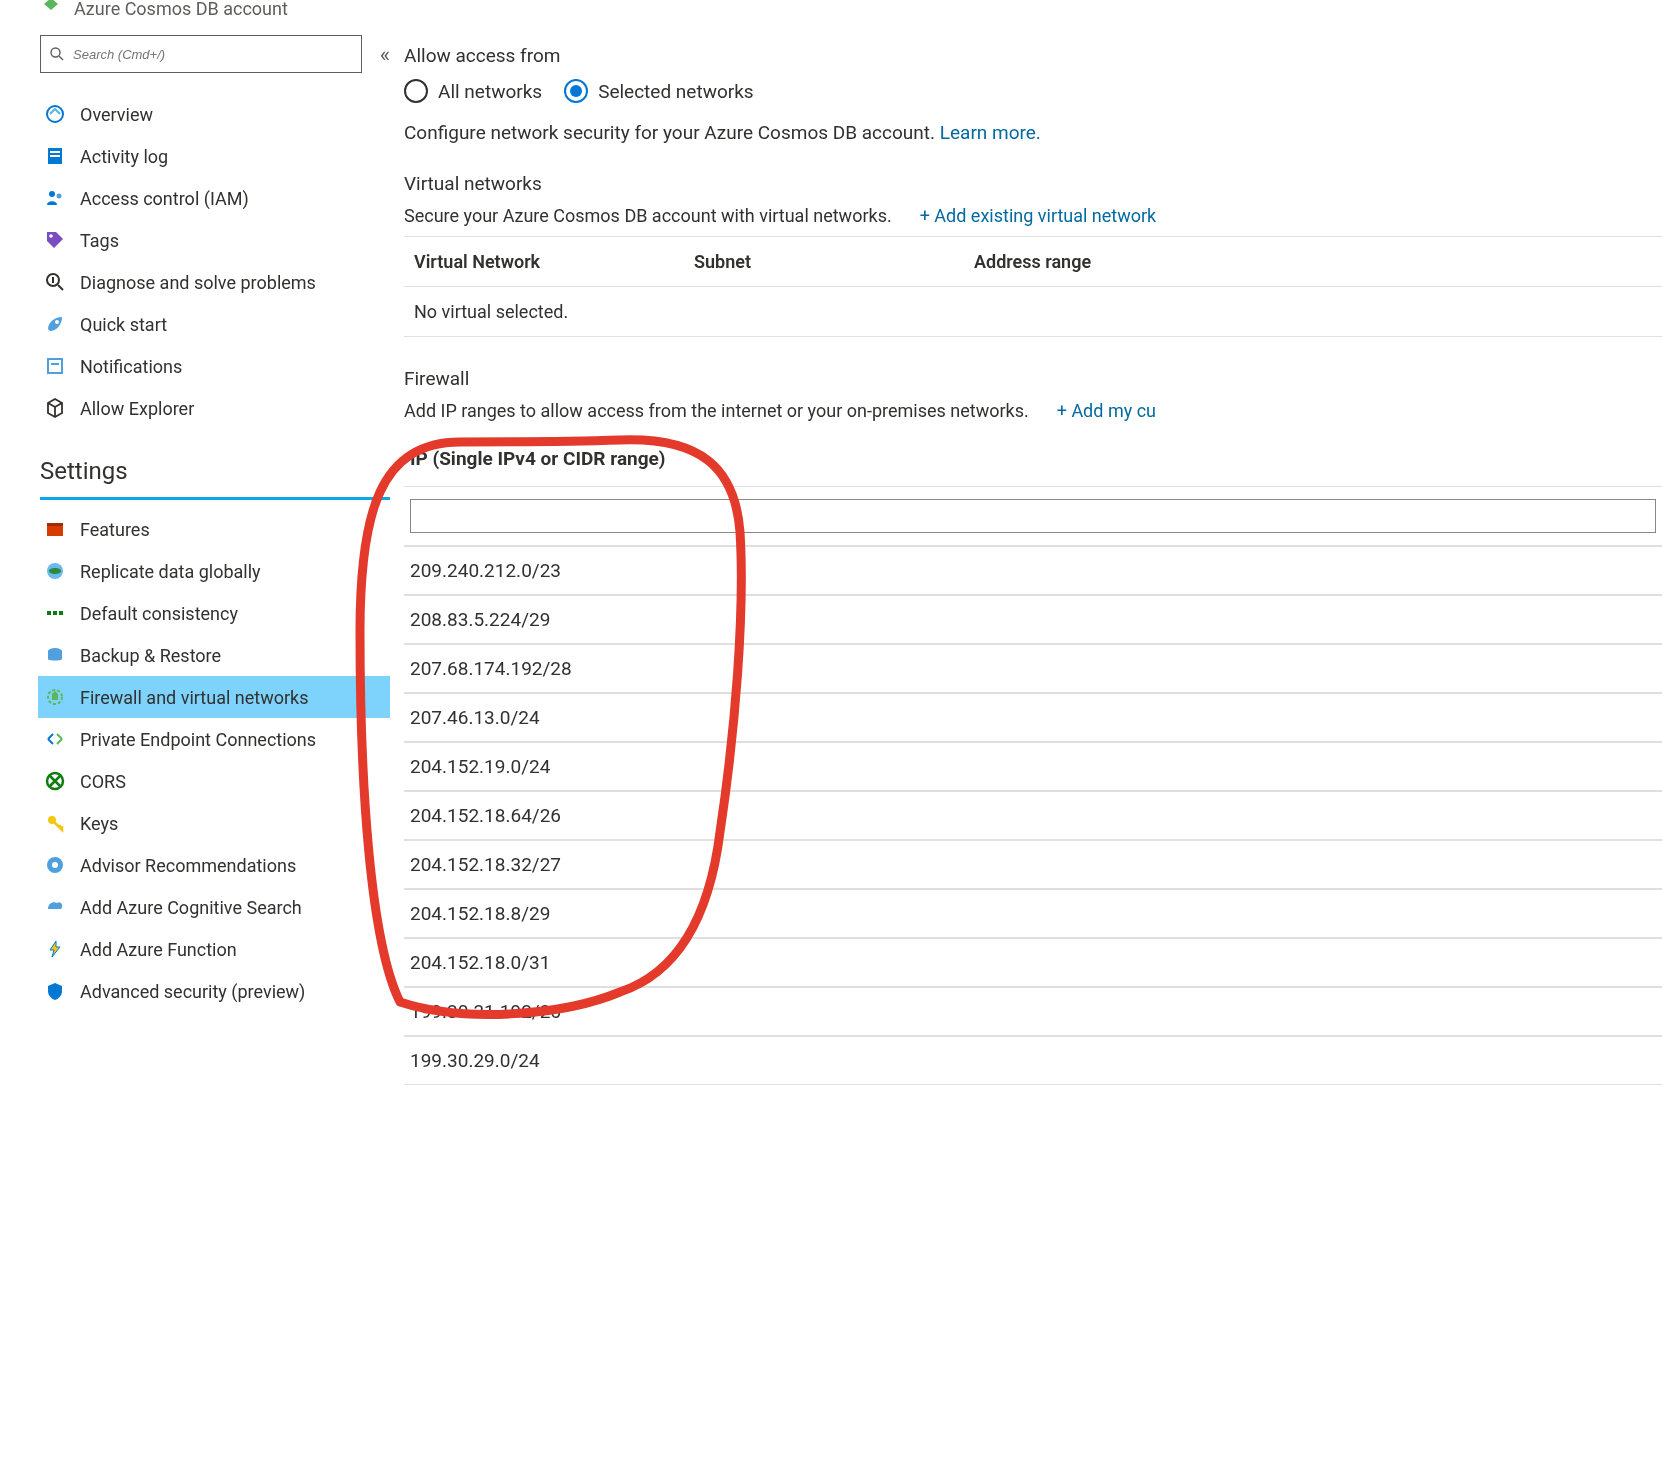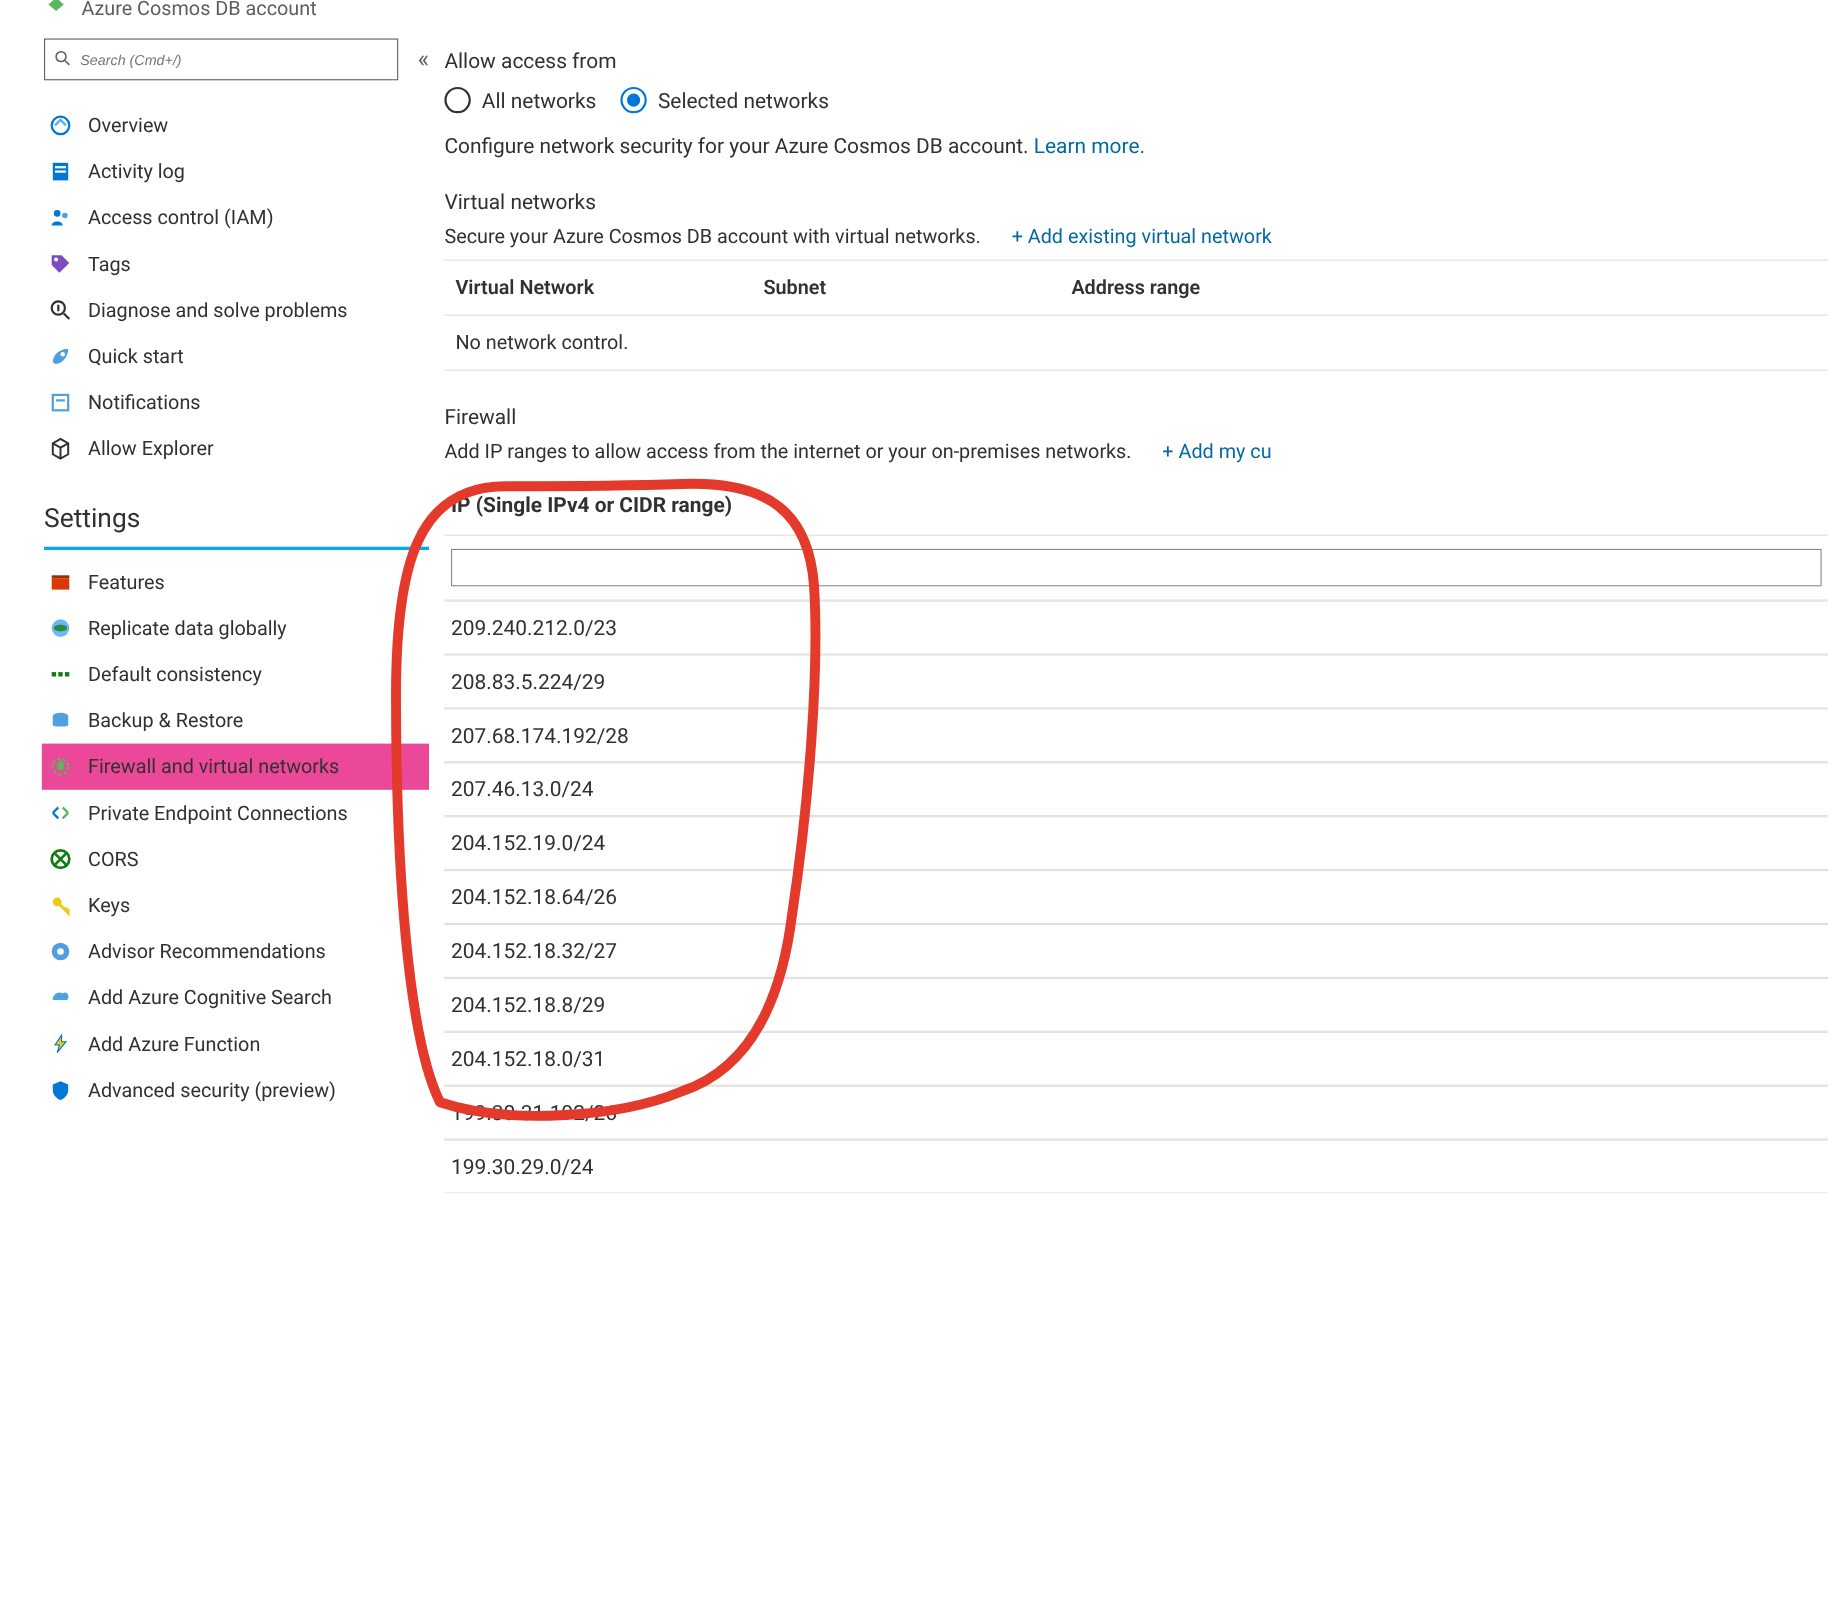--- a/index.html
+++ b/index.html
@@ -59,21 +59,21 @@
       color: #605e5c;
     }
     .nav-item {
       display: flex;
       align-items: center;
       gap: 14px;
       padding: 10px 6px;
       cursor: pointer;
       margin-left: -2px;
     }
-    .nav-item.active { background: #ec4899; }
+    .nav-item.active { background: #7dd3fc; }
     .nav-icon {
       width: 22px;
       height: 22px;
       flex-shrink: 0;
       display: flex;
       align-items: center;
       justify-content: center;
     }
     .nav-label { color: #323130; }
     .section-header {
@@ -411,21 +411,21 @@
     <span>Secure your Azure Cosmos DB account with virtual networks.</span>
     <span class="link">+ Add existing virtual network</span>
   </div>
   <div class="vtable">
     <div class="thead">
       <div>Virtual Network</div>
       <div>Subnet</div>
       <div>Address range</div>
     </div>
     <div class="trow">
-      <div>No network control.</div>
+      <div>No virtual selected.</div>
       <div></div>
         <div></div>
     </div>
   </div>
 
   <div class="section-title">Firewall</div>
   <div class="subdesc-row">
     <span>Add IP ranges to allow access from the internet or your on-premises networks.</span>
     <span class="link">+ Add my cu</span>
   </div>

